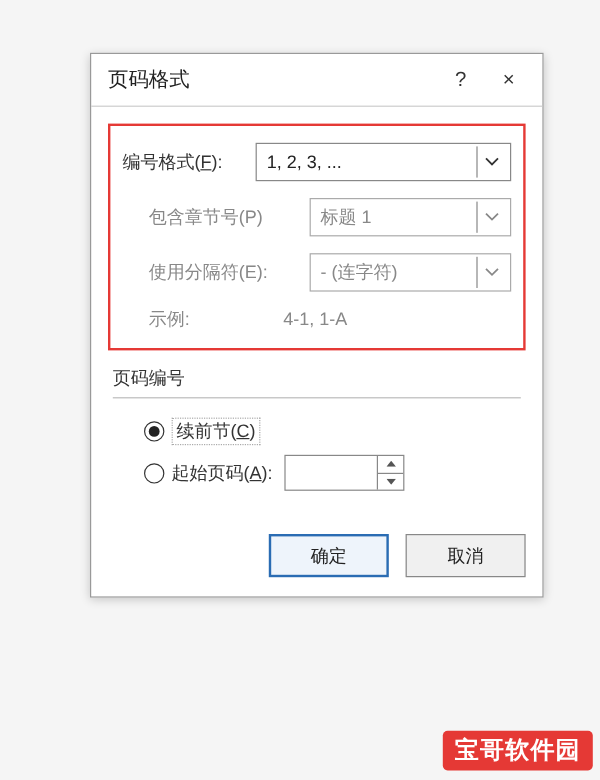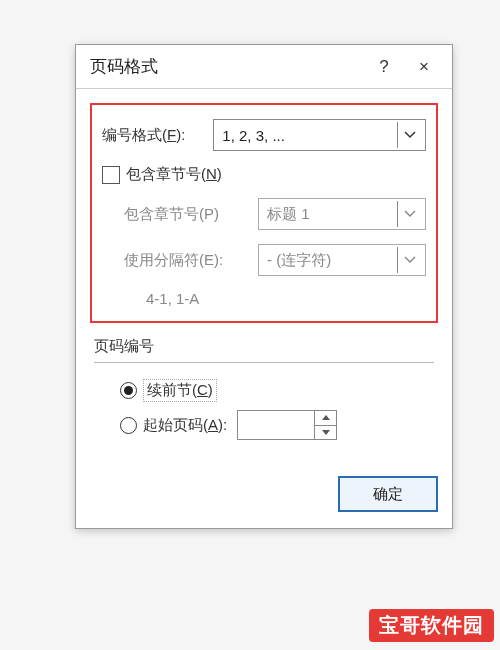--- a/index.html
+++ b/index.html
@@ -211,26 +211,20 @@
         <div class="combo" style="margin-left:28px;">
           <span>1, 2, 3, ...</span>
           <span class="chev">
             <svg viewBox="0 0 12 8">
                 <path d="M1 1 L6 6 L11 1" stroke="#333" stroke-width="1.5" fill="none"></path>
               </svg>
           </span>
         </div>
       </div>
 
-      <div class="row">
-        <span class="chk"></span>
-        <span class="lbl">
-          <span>包含章节号(</span><span class="u">N</span><span>)</span>
-        </span>
-      </div>
 
       <div class="row indent">
         <span class="lbl disabled-text" style="width:130px;">包含章节号(P)</span>
         <div class="combo disabled" style="margin-left:4px;">
           <span>标题 1</span>
           <span class="chev">
             <svg viewBox="0 0 12 8">
                 <path d="M1 1 L6 6 L11 1" stroke="#888" stroke-width="1.5" fill="none"></path>
               </svg>
           </span>
@@ -243,20 +237,21 @@
           <span>- (连字符)</span>
           <span class="chev">
             <svg viewBox="0 0 12 8">
                 <path d="M1 1 L6 6 L11 1" stroke="#888" stroke-width="1.5" fill="none"></path>
               </svg>
           </span>
         </div>
       </div>
 
       <div class="row indent" style="margin-bottom:0;">
+        <span class="lbl disabled-text" style="width:90px;">示例:</span>
         <span class="example-val">4-1, 1-A</span>
       </div>
 
     </div>
 
     <div class="group-label">页码编号</div>
     <div class="underline"></div>
 
     <div class="radio-row">
       <span class="radio">
@@ -286,17 +281,18 @@
               </svg>
           </div>
         </div>
       </div>
     </div>
 
   </div>
 
   <div class="buttons">
     <div class="btn primary">确定</div>
+    <div class="btn">取消</div>
   </div>
 
 </div>
 
 <div class="watermark">宝哥软件园</div>
 
 </body></html>

